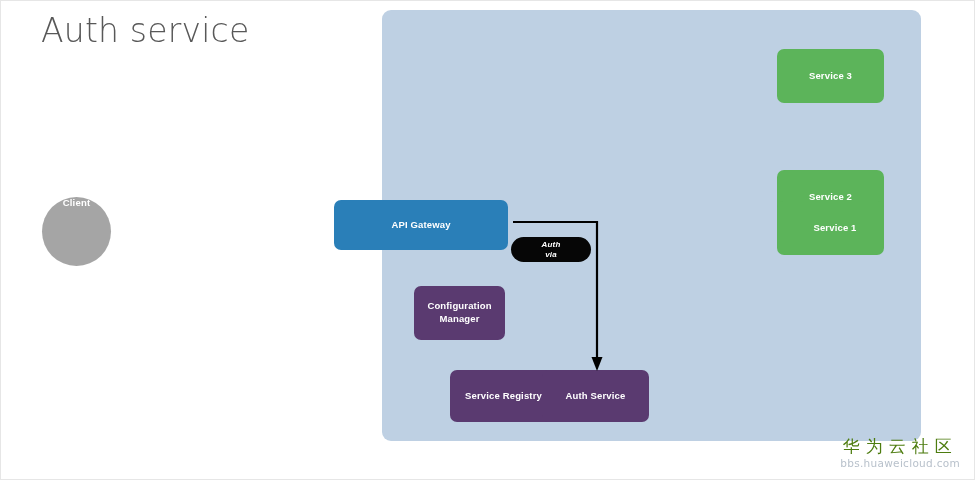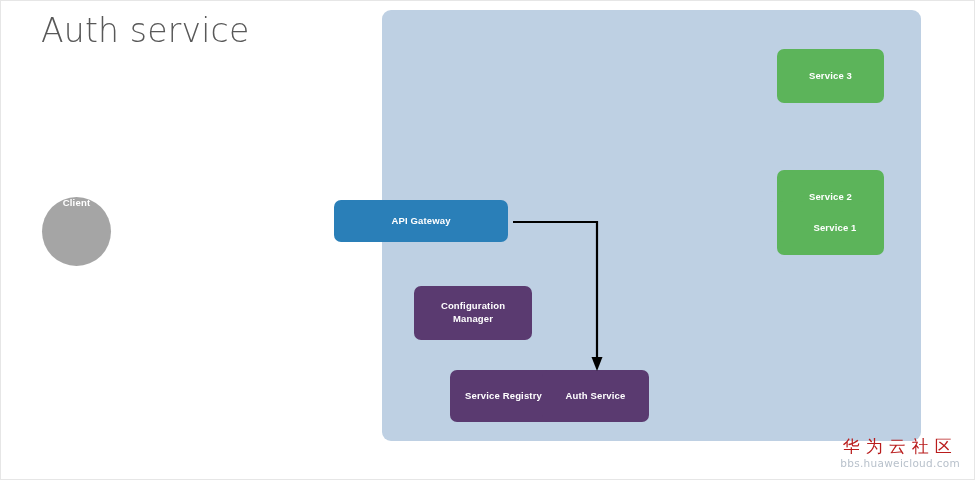--- a/index.html
+++ b/index.html
@@ -85,24 +85,24 @@
   .node-green  { background: #5cb45a; }
   .node-blue   { background: #2a7fb8; }
   .node-purple { background: #5a3a70; }
 
   
   #node-service-3 { left: 776px; top: 48px;  width: 107px; height: 54px; }
   #node-service-2 { left: 776px; top: 124px; width: 107px; height: 54px; margin-top: 45px; }
   #node-service-1 { left: 776px; top: 200px; width: 107px; height: 54px; padding-left: 15px; }
 
   
-  #node-api-gateway { left: 333px; top: 199px; width: 174px; height: 42px; }
-
-  
-  #node-config-manager  { left: 413px; top: 285px; width: 118px; height: 54px; }
+  #node-api-gateway { left: 333px; top: 199px; width: 174px; height: 50px; }
+
+  
+  #node-config-manager  { left: 413px; top: 285px; width: 91px; height: 54px; }
   #node-service-registry{ left: 413px; top: 369px; width: 107px; height: 52px; margin-left: 36px; }
   #node-auth-service    { left: 541px; top: 369px; width: 107px; height: 52px; }
 
   
   #auth-via-pill {
     position: absolute;
     left: 510px;
     top: 236px;
     width: 80px;
     height: 25px;
@@ -135,21 +135,21 @@
     position: absolute;
     right: 14px;
     bottom: 10px;
     text-align: center;
     color: #b9c2cc;
     user-select: none;
   }
   #watermark .wm-cn {
     font-size: 17px;
     letter-spacing: 6px;
-    color: #b91c1c;
+    color: #4d7c0f;
     font-family: "DejaVu Sans", sans-serif;
     line-height: 1.25;
   }
   #watermark .wm-url {
     font-size: 10.5px;
     letter-spacing: 0.3px;
     color: #b8c1cb;
     font-family: "DejaVu Sans", sans-serif;
   }
 </style>
@@ -194,19 +194,22 @@
     <span>Auth Service</span>
   </div>
 
   <svg id="connector-layer" viewBox="0 0 975 480" width="975" height="480">
     <g>
       <path d="M 512 221 L 596 221 L 596 361" fill="none" stroke="#000000" stroke-width="2.2"></path>
       <path d="M 596 370 L 590.5 356 L 601.5 356 Z" fill="#000000"></path>
     </g>
   </svg>
 
+  <div id="auth-via-pill">
+    <span class="pill-label"><span>Auth</span><br><span>via</span></span>
+  </div>
 
   <div id="watermark">
     <div class="wm-cn">华为云社区</div>
     <div class="wm-url">bbs.huaweicloud.com</div>
   </div>
 
 </div>
 
 </body></html>

